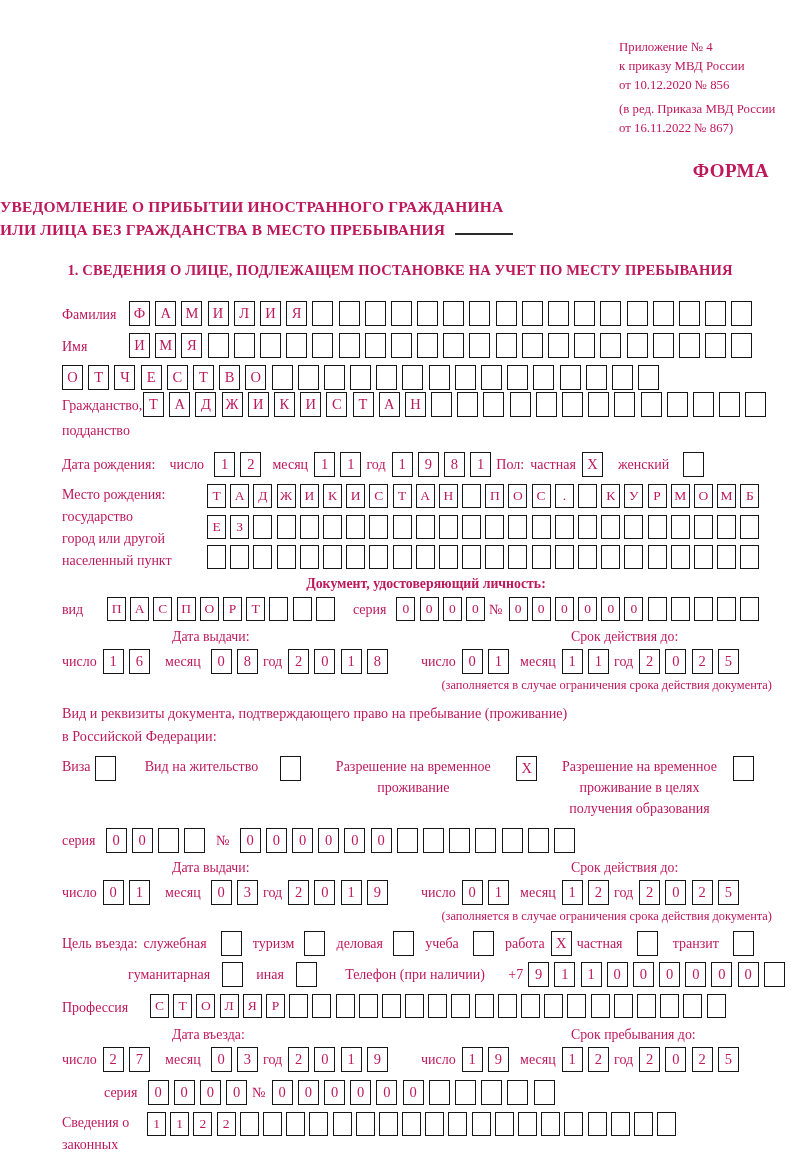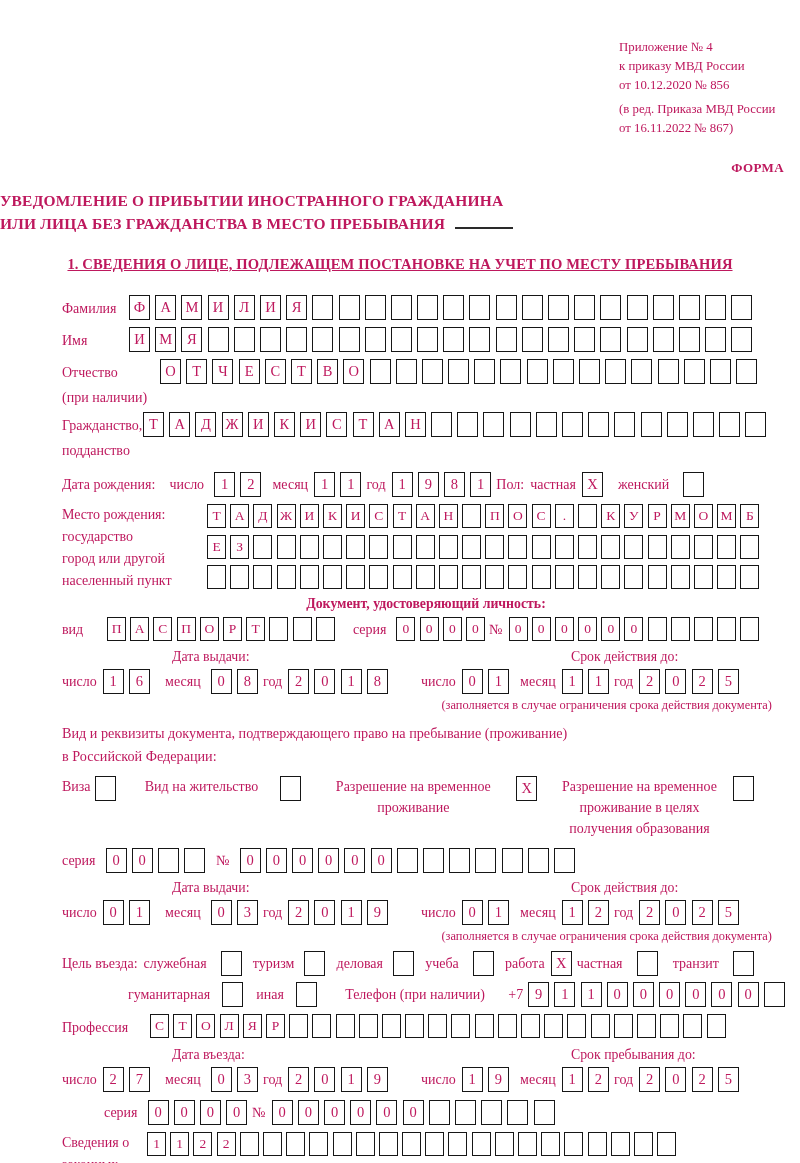--- a/index.html
+++ b/index.html
@@ -15,24 +15,24 @@
   }
   .appendix {
     margin: 38px 0 0 619px;
     width: 178px;
     font-size: 12.8px;
     line-height: 19px;
   }
   .appendix .gap { margin-top: 5px; }
   .forma {
     text-align: right;
-    padding-right: 16px;
+    padding-right: 31px;
     margin-top: 22px;
     font-weight: bold;
-    font-size: 13px;
+    font-size: 19px;
     letter-spacing: .4px;
   }
   .title {
     margin-top: 13px;
     font-weight: bold;
     font-size: 15.5px;
     line-height: 23px;
     letter-spacing: .2px;
   }
   .title-underline {
@@ -41,21 +41,20 @@
     border-bottom: 2.4px solid #2a2a2a;
     height: 14px;
     margin-left: 10px;
   }
   .section-heading {
     text-align: center;
     margin-top: 21px;
     font-weight: bold;
     font-size: 14.6px;
     letter-spacing: .1px;
-    text-decoration: underline;
   }
   .content { padding-left: 62px; padding-right: 10px; margin-top: 22px; }
   .frow { display: flex; align-items: flex-start; margin-top: 5px; }
   .flabel { font-size: 14px; line-height: 27px; flex: 0 0 auto; }
   .flabel .sub { line-height: 24px; }
   .boxes { display: inline-flex; flex: 0 0 auto; }
   .cbox {
     display: inline-block;
     width: 21px; height: 25px;
     border: 1.6px solid #161616;
@@ -170,24 +169,20 @@
           <span class="cbox"></span>
           <span class="cbox"></span>
           <span class="cbox"></span>
           <span class="cbox"></span>
           <span class="cbox"></span>
           <span class="cbox"></span>
         </span>
     </div>
 
     <div class="frow">
-      <span class="flabel" style="width:98px">
-        <div>Отчество</div>
-        <div class="sub">(при наличии)</div>
-      </span>
       <span class="boxes">
           <span class="cbox">О</span>
           <span class="cbox">Т</span>
           <span class="cbox">Ч</span>
           <span class="cbox">Е</span>
           <span class="cbox">С</span>
           <span class="cbox">Т</span>
           <span class="cbox">В</span>
           <span class="cbox">О</span>
           <span class="cbox"></span>

